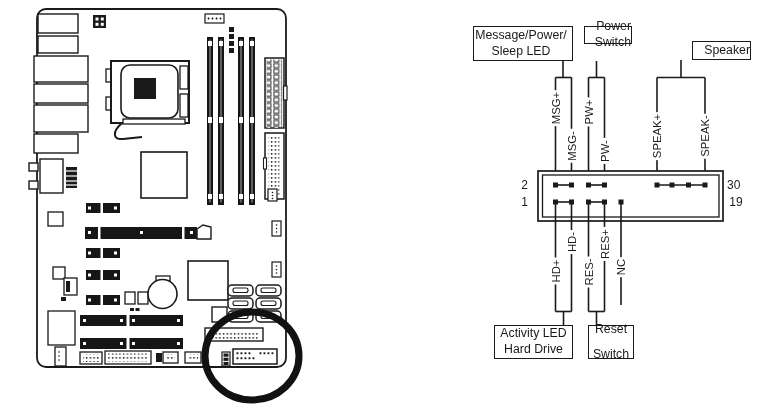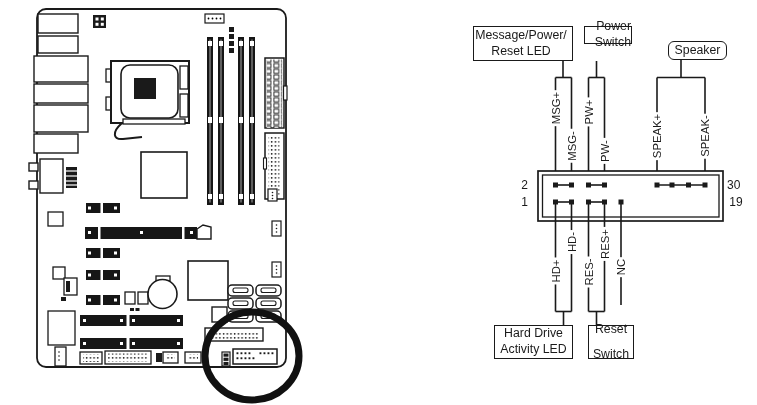--- a/index.html
+++ b/index.html
@@ -7,21 +7,21 @@
          font-family:"Liberation Sans",sans-serif;color:#1a1a1a;}
   .stage svg{position:absolute;left:0;top:0;}
   .box{position:absolute;border:1.6px solid #1a1a1a;background:#fff;box-sizing:border-box;
        font-size:12.3px;line-height:1.3;display:flex;flex-direction:column;justify-content:center;}
   .box div{white-space:nowrap;}
   .siglabel{position:absolute;transform:translate(-50%,-50%) rotate(-90deg);
             background:#fff;font-size:11.3px;padding:0 2px;white-space:nowrap;}
   .pinnum{position:absolute;font-size:12px;width:18px;line-height:1;}
   #box-msg{left:473px;top:26px;width:100px;height:35px;text-align:right;padding-right:4px;align-items:center;}
   #box-pw{left:584px;top:26px;width:48px;height:18px;text-align:center;align-items:flex-end;}
-  #box-spk{left:668px;top:41px;width:59px;height:19px;text-align:center;border-radius:6px;}
+  #box-spk{left:692px;top:41px;width:59px;height:19px;text-align:right;}
   #box-hdd{left:494px;top:325px;width:79px;height:34px;text-align:center;}
   #box-reset{left:588px;top:325px;width:46px;height:34px;text-align:center;gap:9px;}
   #num-2{left:510px;top:179px;text-align:right;}
   #num-1{left:510px;top:196px;text-align:right;}
   #num-20{left:727px;top:179px;}
   #num-19{left:727px;top:196px;text-align:center;}
   #lbl-msgp{left:556px;top:108px;}  #lbl-msgm{left:572px;top:146px;}
   #lbl-pwp{left:589px;top:112px;}   #lbl-pwm{left:605px;top:151px;}
   #lbl-spkp{left:657px;top:136px;}  #lbl-spkm{left:705px;top:136px;}
   #lbl-hdp{left:556px;top:271px;}   #lbl-hdm{left:572px;top:242px;}
@@ -355,32 +355,32 @@
           <rect x="569" y="199.5" width="5" height="5"></rect>
         <rect x="586" y="199.5" width="5" height="5"></rect>
           <rect x="602" y="199.5" width="5" height="5"></rect>
         <rect x="618.5" y="199.5" width="5" height="5"></rect>
       </g>
     </g>
   </svg>
 
   <div class="box" id="box-msg">
     <div>Message/Power/</div>
-    <div>Reset LED</div>
+    <div>Sleep LED</div>
   </div>
   <div class="box" id="box-pw">
     <div>Power</div>
     <div>Switch</div>
   </div>
   <div class="box" id="box-spk">
     <div>Speaker</div>
   </div>
   <div class="box" id="box-hdd">
+    <div>Activity LED</div>
     <div>Hard Drive</div>
-    <div>Activity LED</div>
   </div>
   <div class="box" id="box-reset">
     <div>Reset</div>
     <div>Switch</div>
   </div>
 
   <span class="pinnum" id="num-2">2</span>
   <span class="pinnum" id="num-1">1</span>
   <span class="pinnum" id="num-20">30</span>
   <span class="pinnum" id="num-19">19</span>

